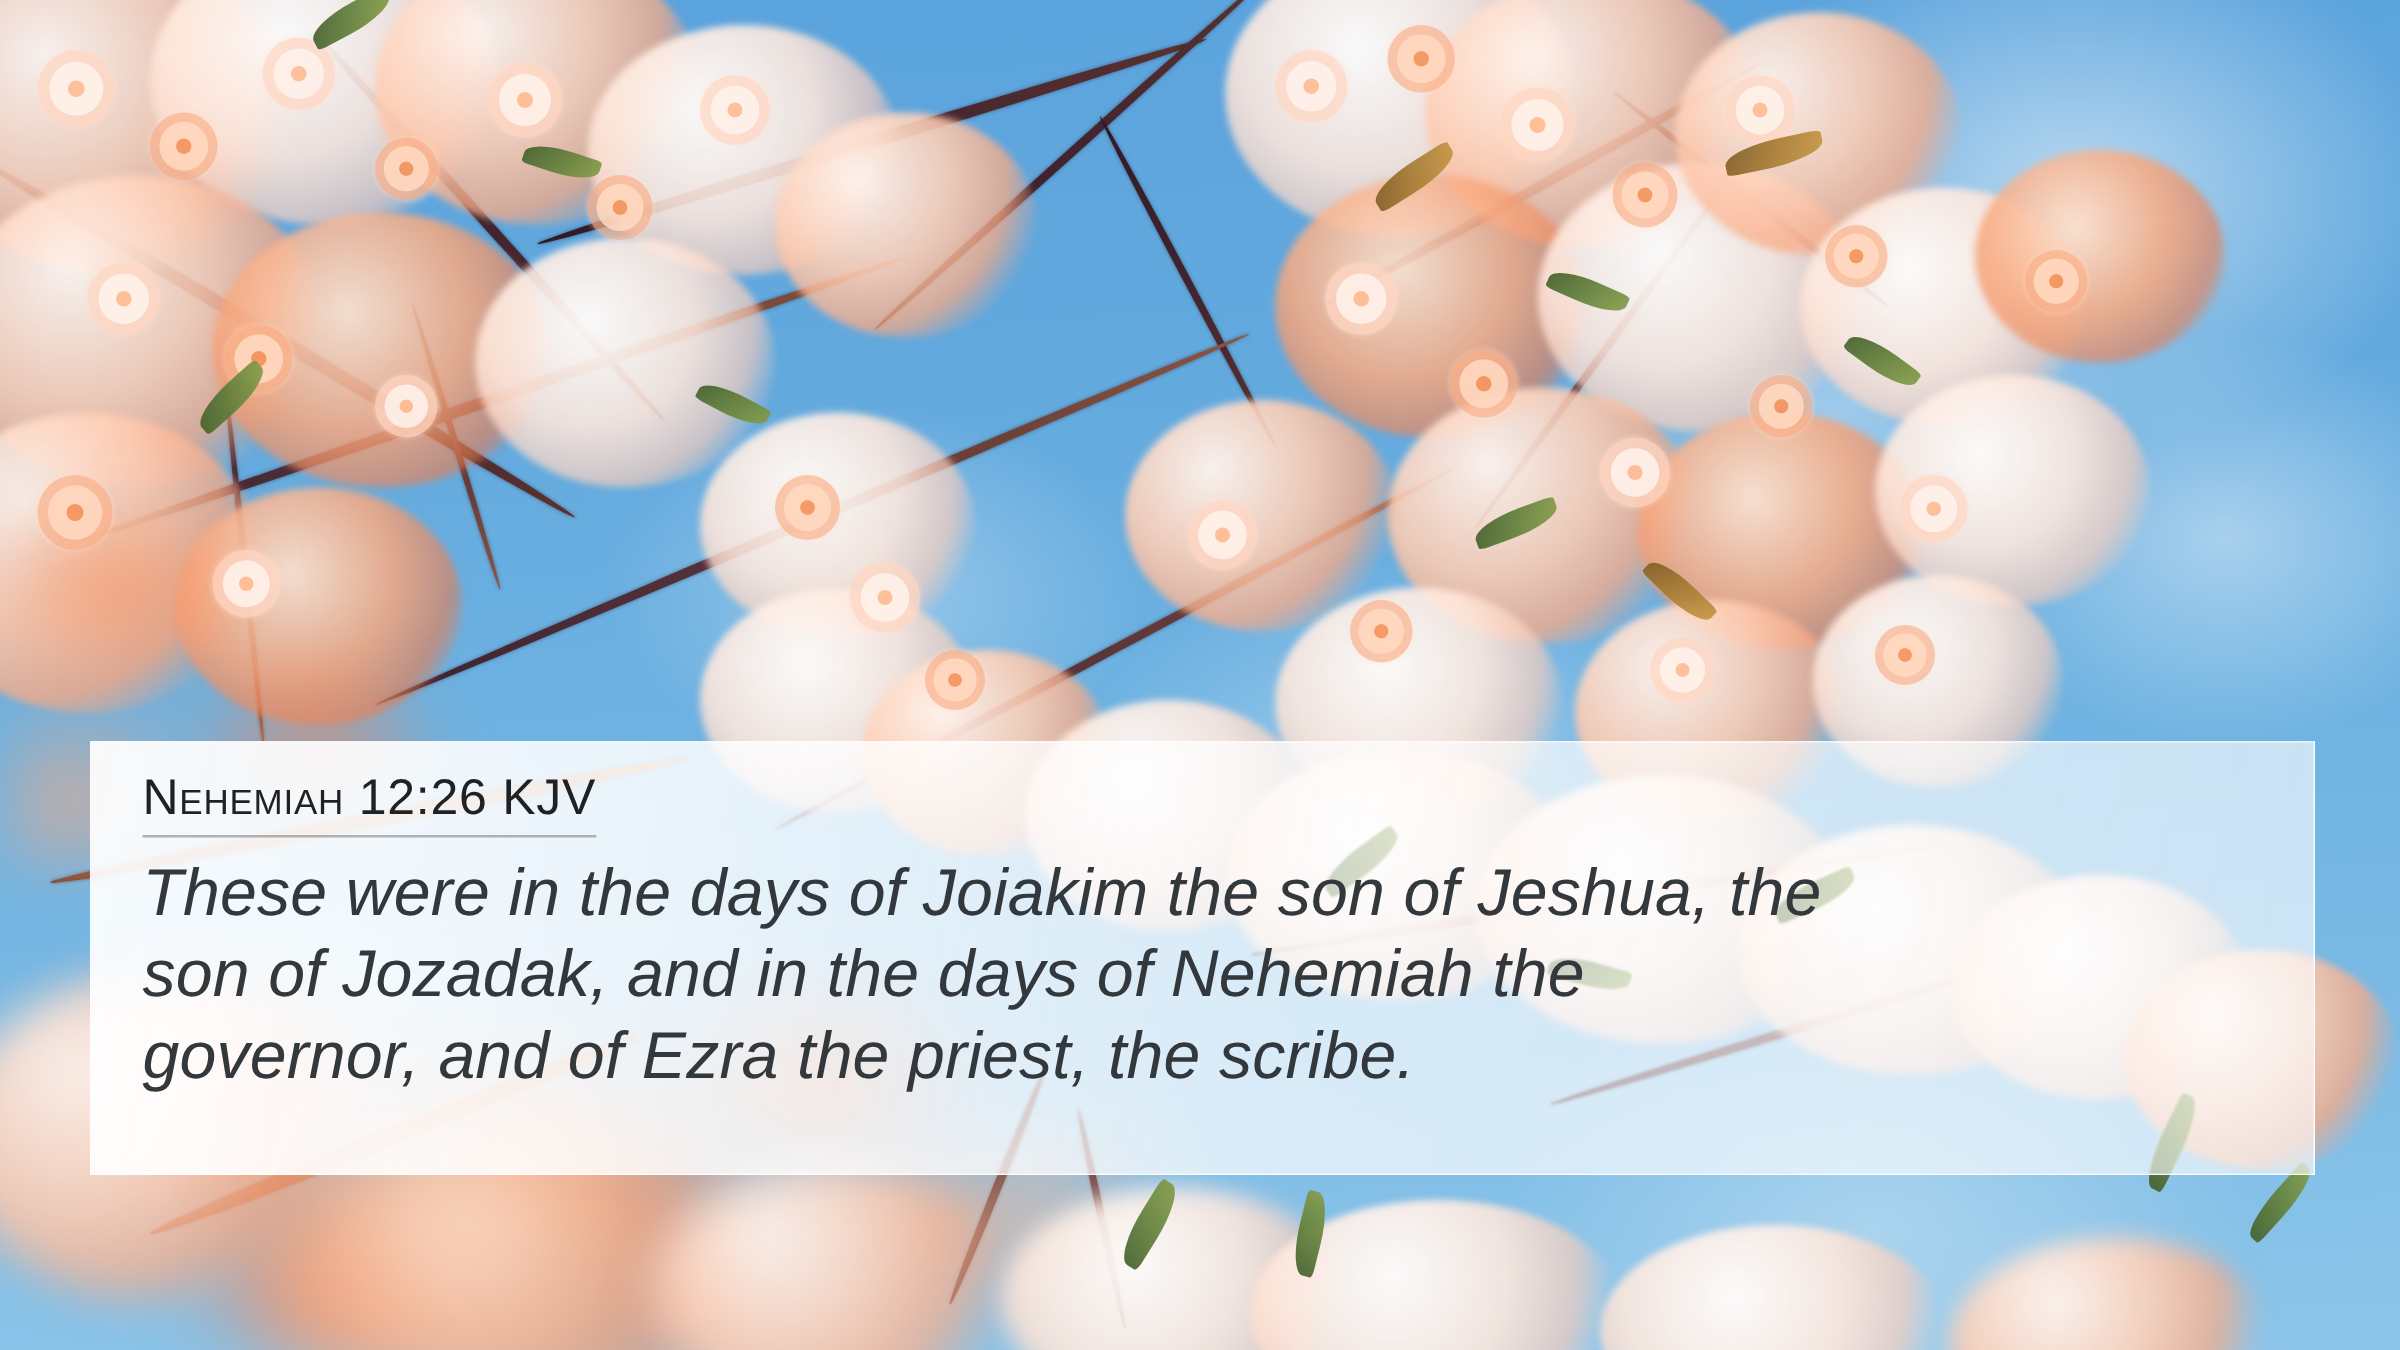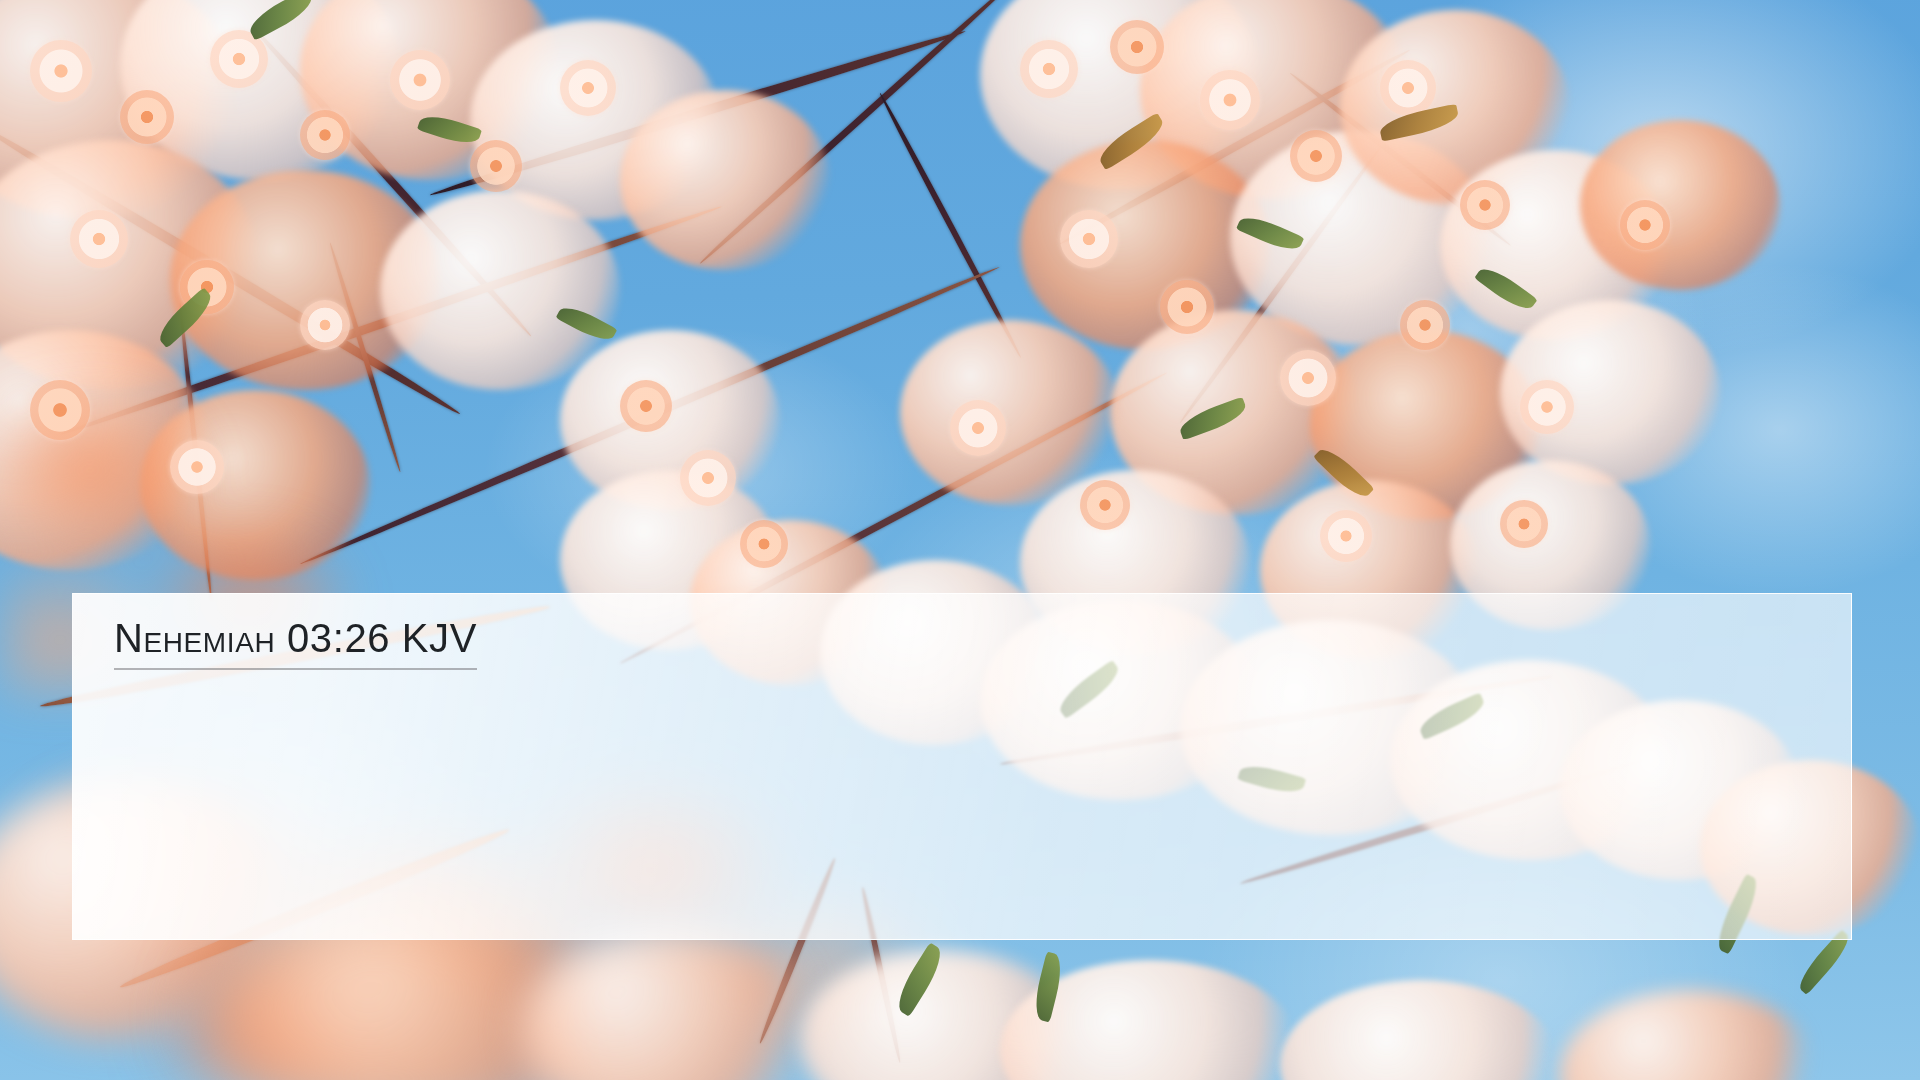--- a/index.html
+++ b/index.html
@@ -227,16 +227,19 @@
     <div class="leaf" style="left:1060px;top:700px;width:72px;height:21px;transform:rotate(-36deg);"></div>
     <div class="leaf" style="left:1240px;top:760px;width:66px;height:20px;transform:rotate(16deg);"></div>
     <div class="leaf" style="left:1420px;top:720px;width:70px;height:21px;transform:rotate(-24deg);"></div>
     <div class="leaf" style="left:900px;top:1000px;width:74px;height:22px;transform:rotate(-58deg);"></div>
     <div class="leaf" style="left:1040px;top:1010px;width:68px;height:20px;transform:rotate(-76deg);"></div>
     <div class="leaf" style="left:1720px;top:940px;width:80px;height:20px;transform:rotate(-64deg);"></div>
     <div class="leaf" style="left:1800px;top:980px;width:72px;height:18px;transform:rotate(-48deg);"></div>
   </div>
 
   <div id="verse-panel">
-    <div id="citation">Nehemiah 03:26 KJV</div>
+    <div id="citation">Nehemiah 12:26 KJV</div>
+    <div id="verse-text">These were in the days of Joiakim the son of Jeshua, the
+son of Jozadak, and in the days of Nehemiah the
+governor, and of Ezra the priest, the scribe.</div>
   </div>
 
 </div>
 
 </body></html>

